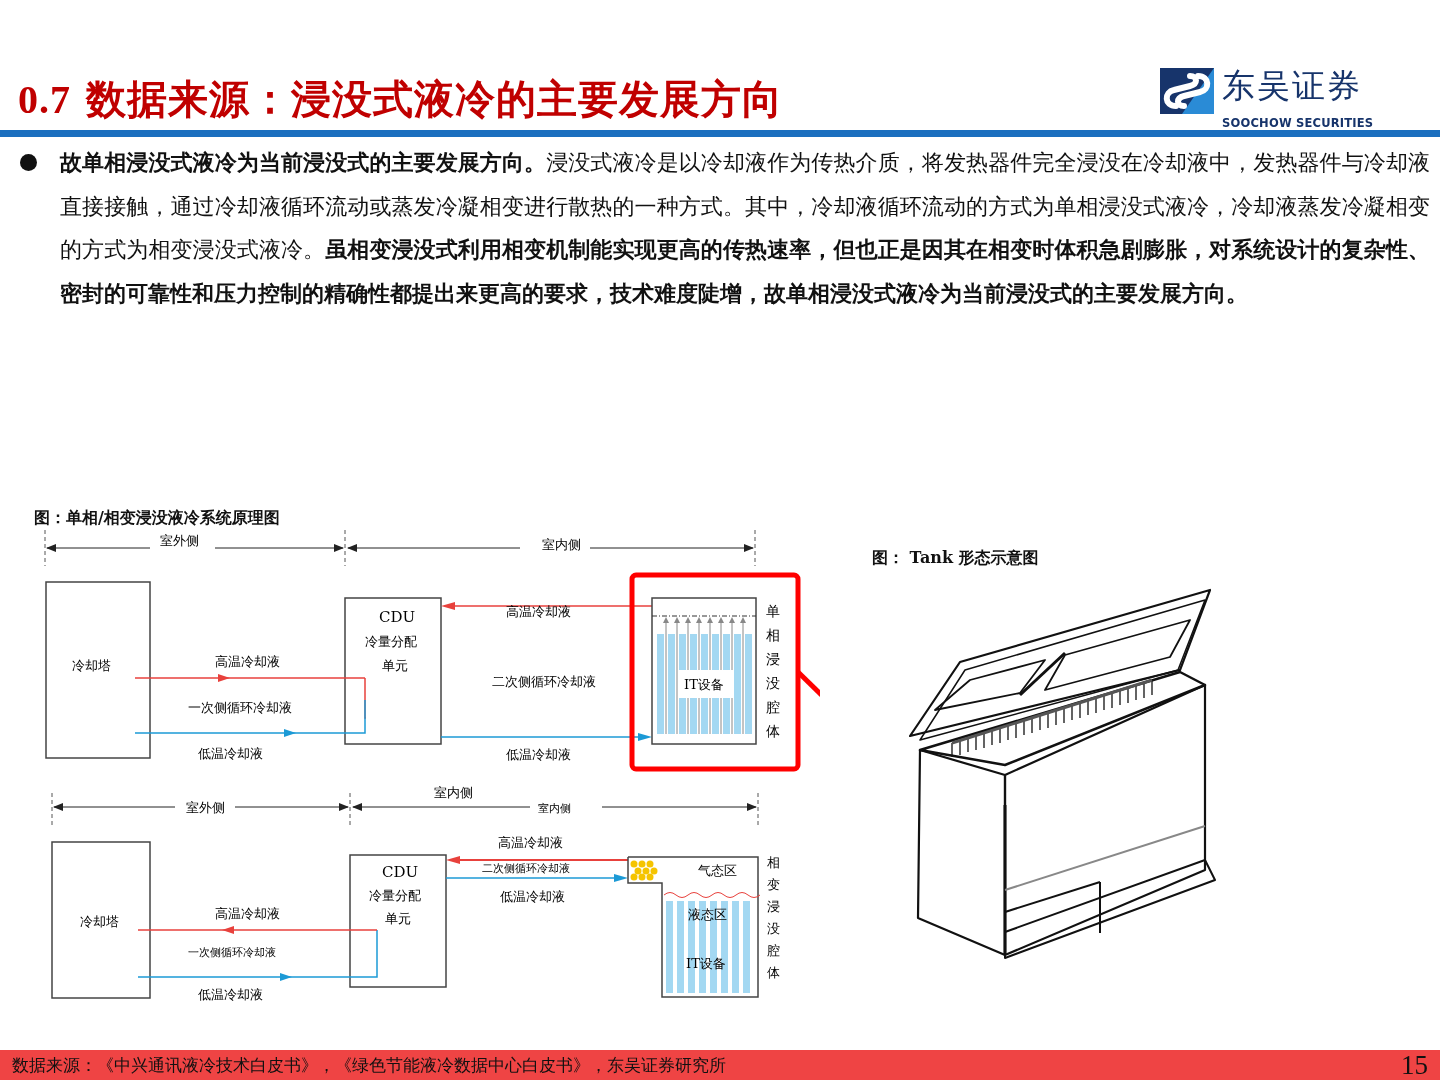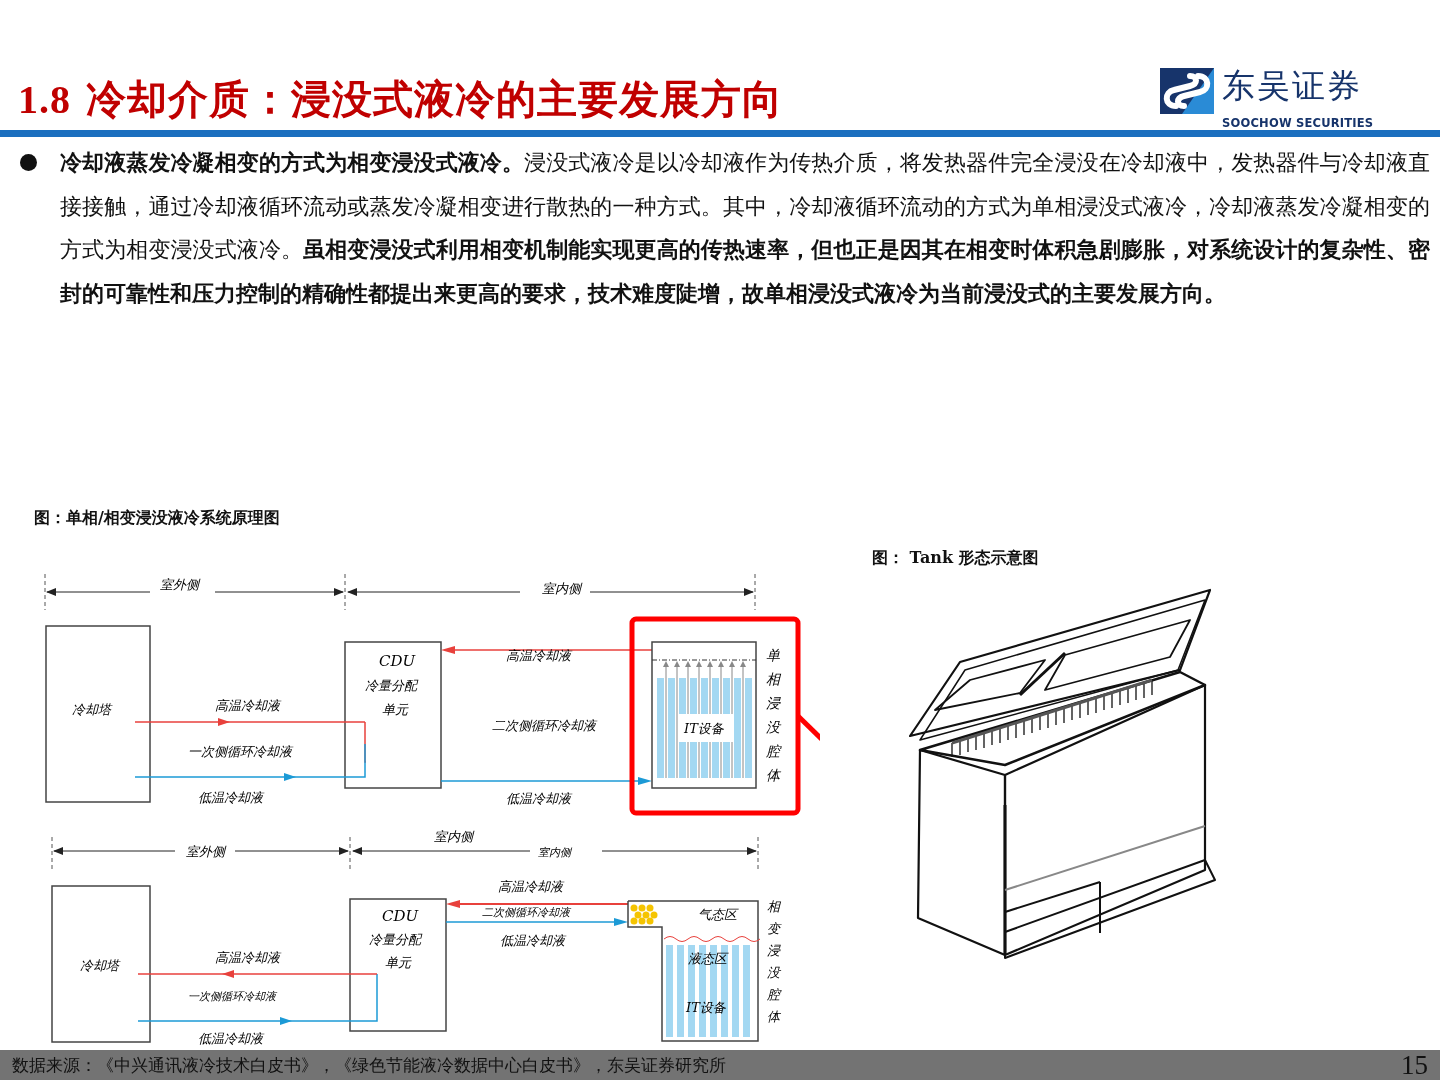--- a/index.html
+++ b/index.html
@@ -30,60 +30,60 @@
 
   .bullets { position: absolute; left: 18px; top: 141px; width: 1412px; }
   .bullet { position: relative; padding-left: 42px; font-size: 22px; line-height: 43.5px; text-align: justify; }
   .bullet .dot {
     position: absolute; left: 2px; top: 13px; width: 17px; height: 17px; border-radius: 50%; background: #111;
   }
   .bullet b { font-weight: bold; }
 
   .fig-caption { position: absolute; font-size: 16px; font-weight: bold; white-space: nowrap; }
 
-  .diagram { position: absolute; left: 30px; top: 564px; width: 790px; height: 500px; font-style: italic; }
+  .diagram { position: absolute; left: 30px; top: 520px; width: 790px; height: 500px; }
   .diagram svg text { font-family: "DejaVu Serif", serif; }
 
   .tank { position: absolute; left: 860px; top: 560px; width: 460px; height: 420px; }
 
   .footer {
-    position: absolute; left: 0; top: 1050px; width: 1440px; height: 30px; background: #737373;
+    position: absolute; left: 0; top: 1050px; width: 1440px; height: 30px; background: #ef4444;
   }
   .footer-src {
     position: absolute; left: 12px; top: 4px; font-size: 17px; color: #111; white-space: nowrap;
   }
   .footer-page {
     position: absolute; right: 12px; top: 0px; font-family: "Liberation Serif", serif; font-size: 27px; color: #111;
   }
 </style>
 </head>
 <body>
 
 <div class="title">
-  <span class="num">1.8</span>
-  <span>冷却介质：浸没式液冷的主要发展方向</span>
+  <span class="num">0.7</span>
+  <span>数据来源：浸没式液冷的主要发展方向</span>
 </div>
 
 <div class="logo">
   <svg width="54" height="46" viewBox="0 0 54 46">
     <rect x="0" y="0" width="54" height="46" fill="#17346b"></rect>
     <path d="M54 0 L54 46 L22 46 Z" fill="#2a8bd6"></path>
     <path d="M38 8 C50 8 50 22 40 24 L24 28 C16 30 16 38 24 38" stroke="#fff" stroke-width="6" fill="none" stroke-linecap="round"></path>
     <path d="M16 38 C4 38 4 24 14 22 L30 18 C38 16 38 8 30 8" stroke="#fff" stroke-width="6" fill="none" stroke-linecap="round"></path>
   </svg>
   <div class="logo-cn">东吴证券</div>
   <div class="logo-en">SOOCHOW SECURITIES</div>
 </div>
 
 <div class="header-rule"></div>
 
 <div class="bullets">
   <div class="bullet">
     <span class="dot"></span>
-    <b>冷却液蒸发冷凝相变的方式为相变浸没式液冷。</b><span>浸没式液冷是以冷却液作为传热介质，将发热器件完全浸没在冷却液中，发热器件与冷却液直接接触，通过冷却液循环流动或蒸发冷凝相变进行散热的一种方式。其中，冷却液循环流动的方式为单相浸没式液冷，冷却液蒸发冷凝相变的方式为相变浸没式液冷。</span><b>虽相变浸没式利用相变机制能实现更高的传热速率，但也正是因其在相变时体积急剧膨胀，对系统设计的复杂性、密封的可靠性和压力控制的精确性都提出来更高的要求，技术难度陡增，故单相浸没式液冷为当前浸没式的主要发展方向。</b>
+    <b>故单相浸没式液冷为当前浸没式的主要发展方向。</b><span>浸没式液冷是以冷却液作为传热介质，将发热器件完全浸没在冷却液中，发热器件与冷却液直接接触，通过冷却液循环流动或蒸发冷凝相变进行散热的一种方式。其中，冷却液循环流动的方式为单相浸没式液冷，冷却液蒸发冷凝相变的方式为相变浸没式液冷。</span><b>虽相变浸没式利用相变机制能实现更高的传热速率，但也正是因其在相变时体积急剧膨胀，对系统设计的复杂性、密封的可靠性和压力控制的精确性都提出来更高的要求，技术难度陡增，故单相浸没式液冷为当前浸没式的主要发展方向。</b>
   </div>
 </div>
 
 <div class="fig-caption" style="left:34px; top:508px;">图：单相/相变浸没液冷系统原理图</div>
 <div class="fig-caption" style="left:872px; top:548px;">图： Tank 形态示意图</div>
 
 <div class="diagram">
   <svg width="790" height="500" viewBox="0 0 790 500" font-size="13">
     <defs>
       <marker id="arB" markerWidth="10" markerHeight="8" refX="9" refY="4" orient="auto">

